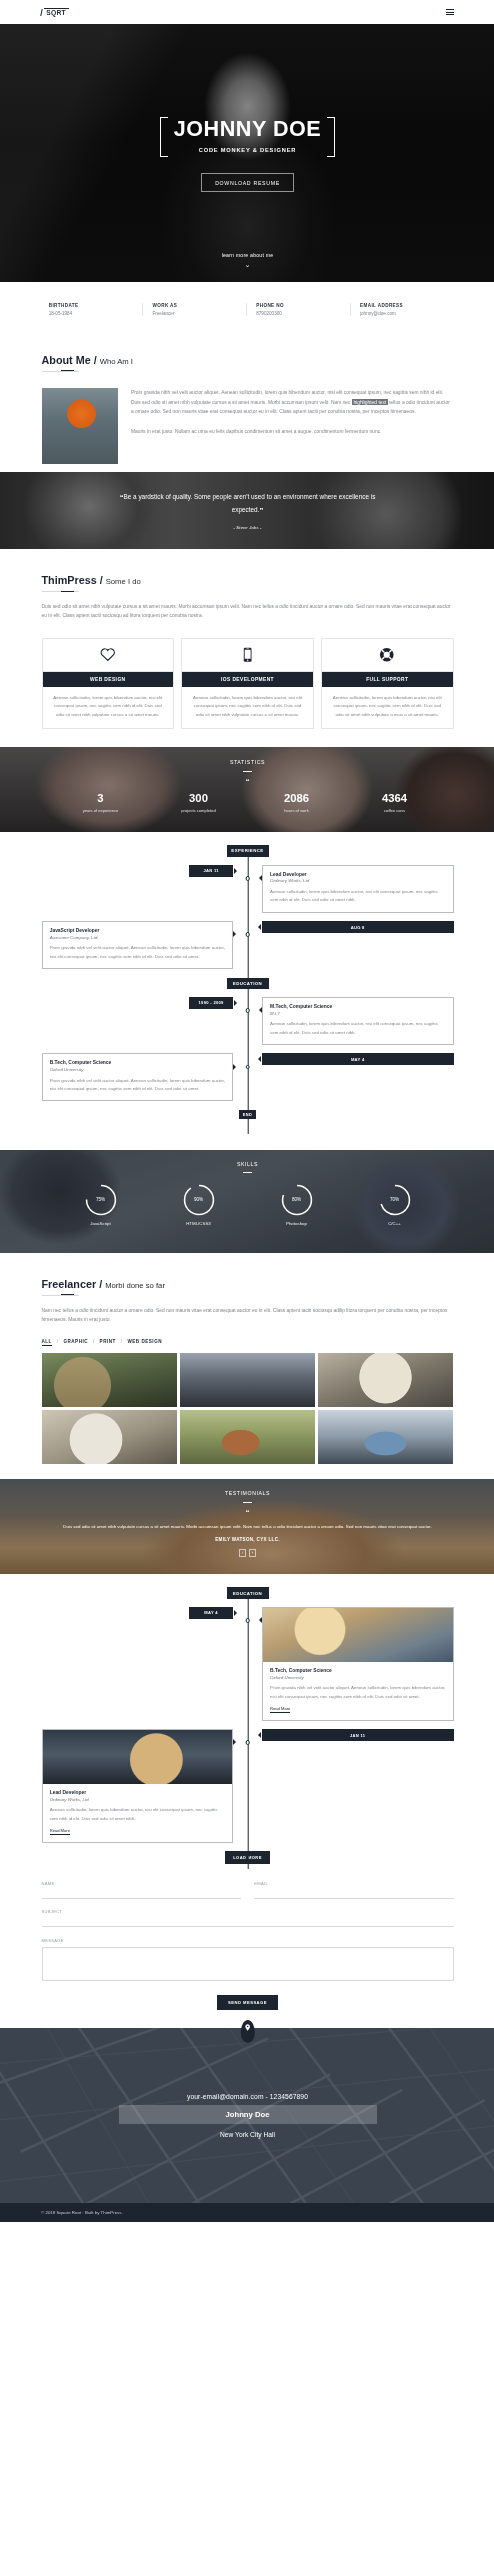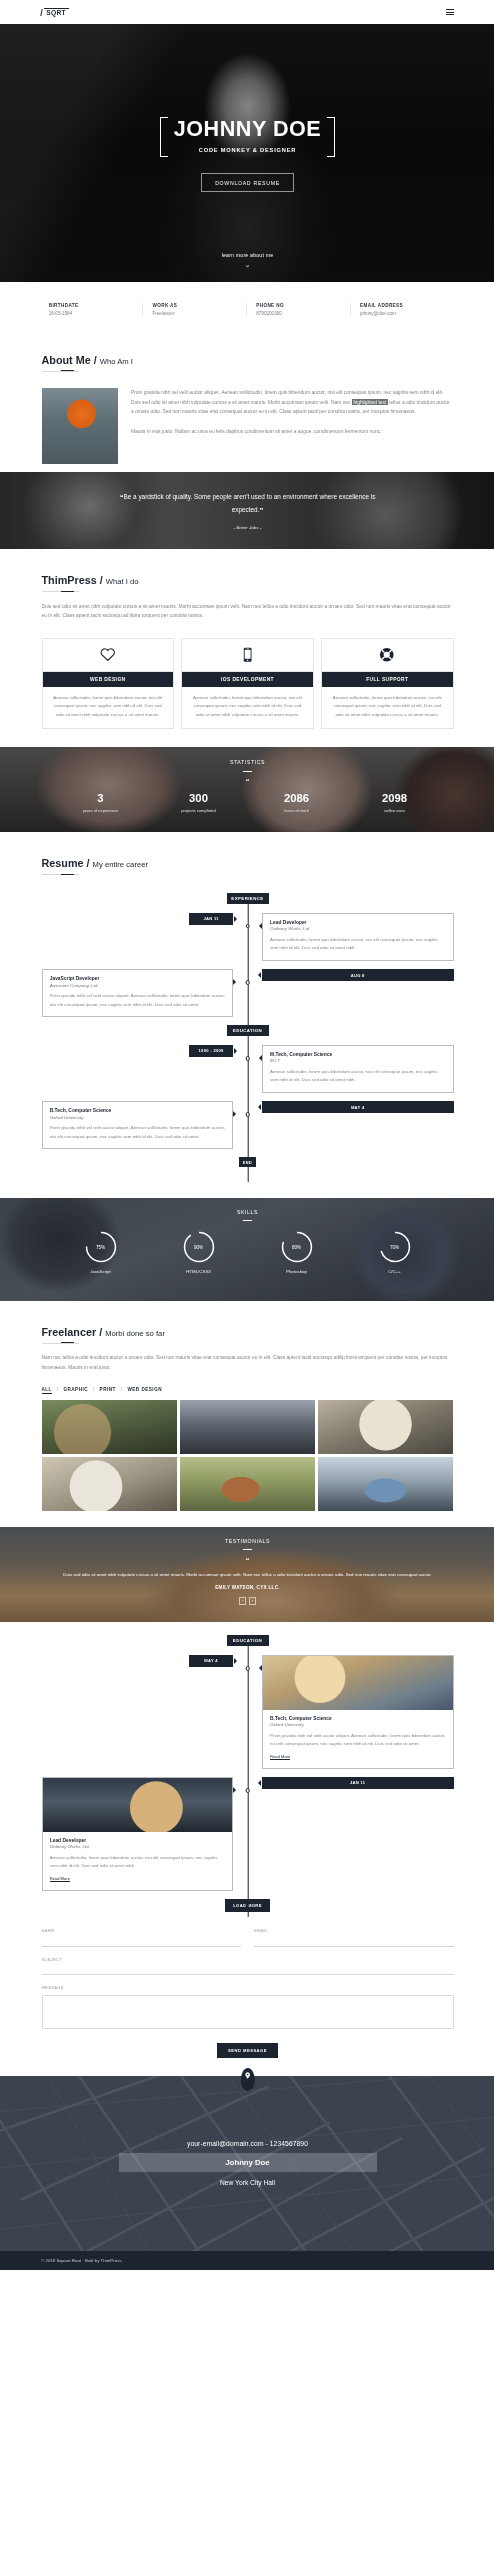--- a/index.html
+++ b/index.html
@@ -421,21 +421,21 @@
     </div>
     <div class="quote-author">- Steve Jobs -</div>
   </div>
 </section>
 
 <div class="wrap">
   <div class="sec">
     <div class="sec-title">
       <span>ThimPress</span>
       <span class="slash">/</span>
-      <span class="thin">What I do</span>
+      <span class="thin">Some I do</span>
     </div>
     <div class="sec-rule"></div>
     <div class="sec-text">Duis sed odio sit amet nibh vulputate cursus a sit amet mauris. Morbi accumsan ipsum velit. Nam nec tellus a odio tincidunt auctor a ornare odio. Sed non mauris vitae erat consequat auctor eu in elit. Class aptent taciti sociosqu ad litora torquent per conubia nostra.</div>
   </div>
   <div class="svc-row">
     <div class="svc-card">
       <div class="svc-icon">
         <svg width="15.5" height="14.4" viewBox="0 0 24 22">
             <path d="M12 20.5 2.8 11.6A5.6 5.6 0 0 1 12 5.2a5.6 5.6 0 0 1 9.2 6.4z" fill="none" stroke="#1c2430" stroke-width="1.8"></path>
           </svg>
@@ -482,36 +482,28 @@
       </div>
       <div class="stat">
         <div class="stat-num">300</div>
         <div class="stat-lbl">projects completed</div>
       </div>
       <div class="stat">
         <div class="stat-num">2086</div>
         <div class="stat-lbl">hours of work</div>
       </div>
       <div class="stat">
-        <div class="stat-num">2098</div>
+        <div class="stat-num">4364</div>
         <div class="stat-lbl">coffee cans</div>
       </div>
     </div>
   </div>
 </section>
 
 <div class="wrap">
-  <div class="sec">
-    <div class="sec-title">
-      <span>Resume</span>
-      <span class="slash">/</span>
-      <span class="thin">My entire career</span>
-    </div>
-    <div class="sec-rule"></div>
-  </div>
 
   <div class="timeline">
     <div class="tl-line"></div>
 
     <div class="tl-badge-wrap">
         <div class="tl-badge">EXPERIENCE</div>
       </div>
 
     <div class="tl-item">
       <div class="tl-dot"></div>

